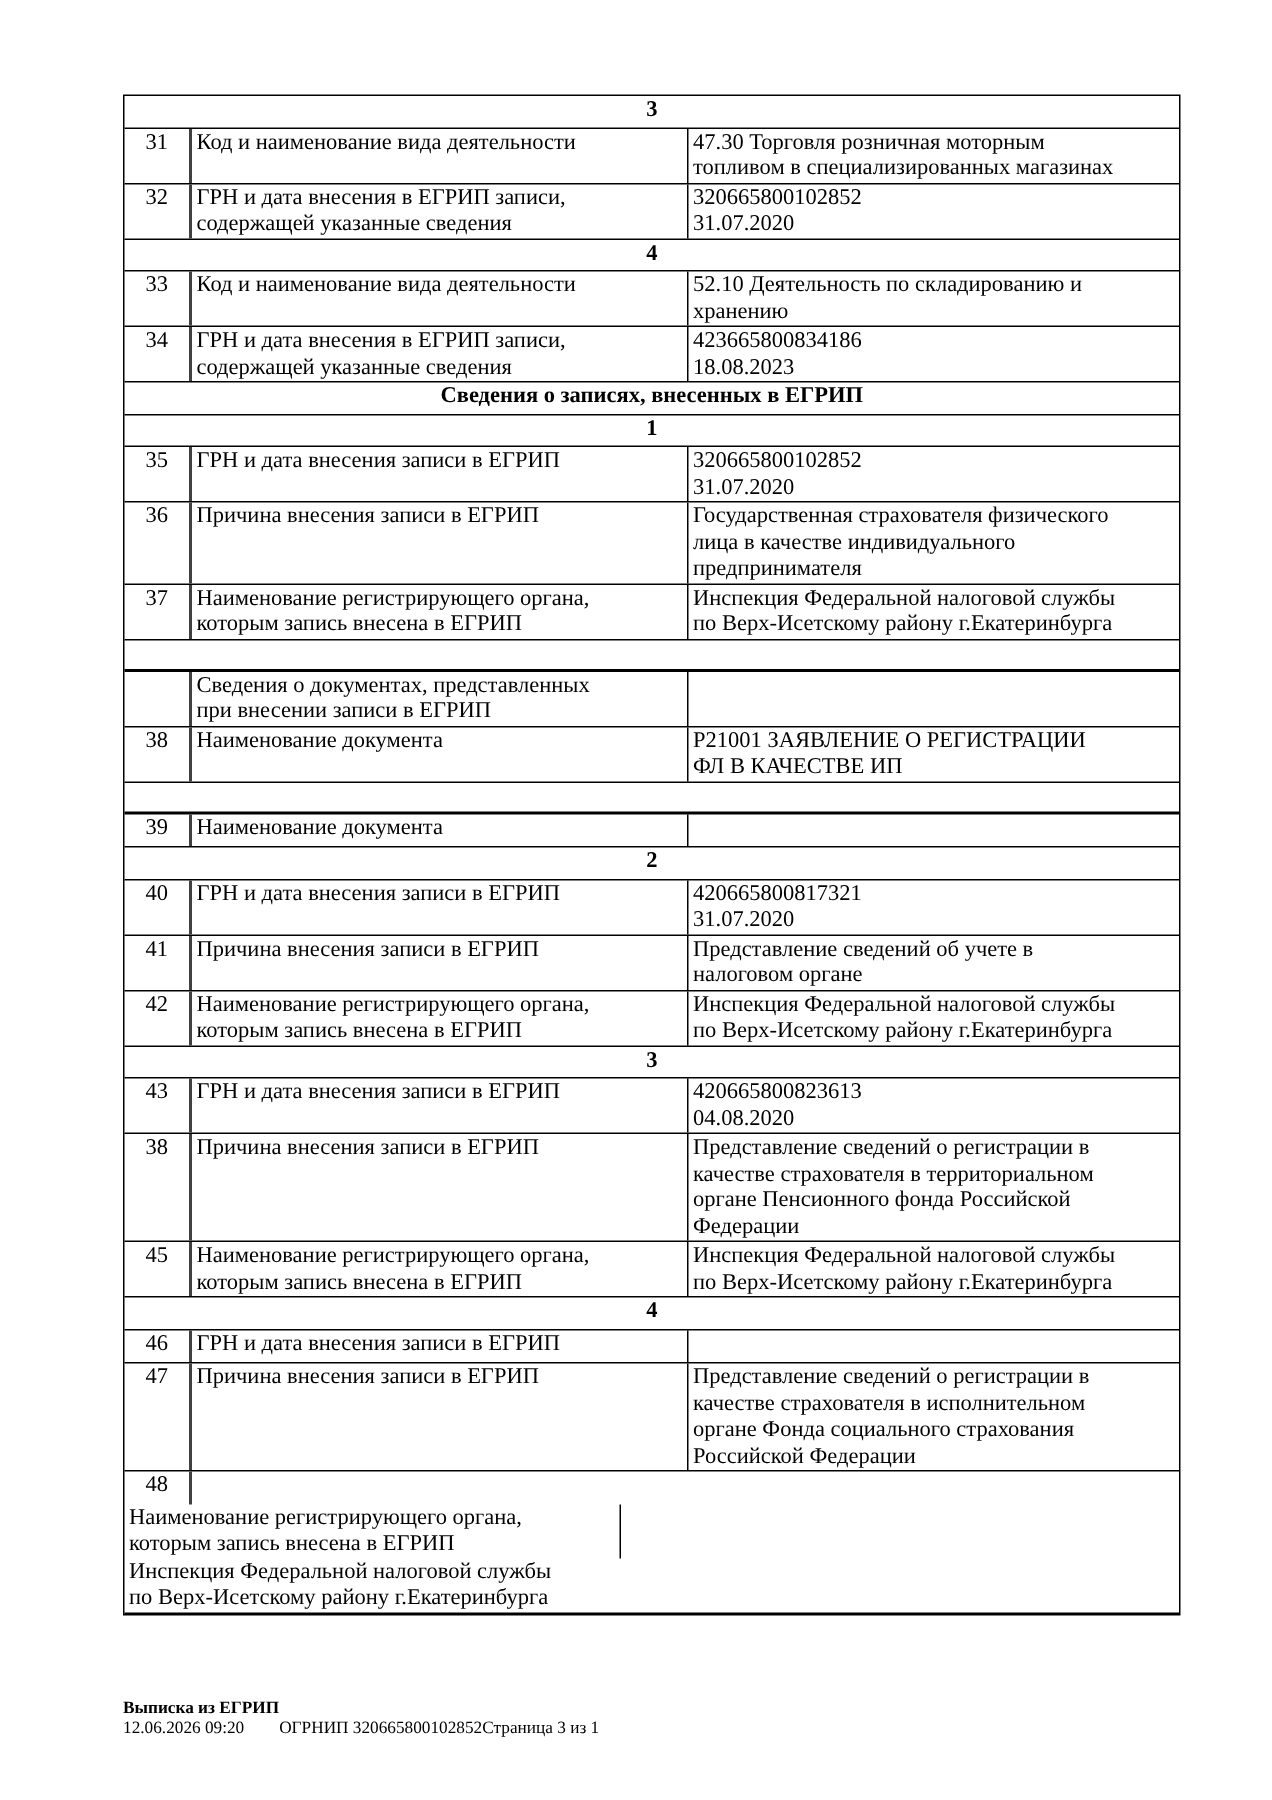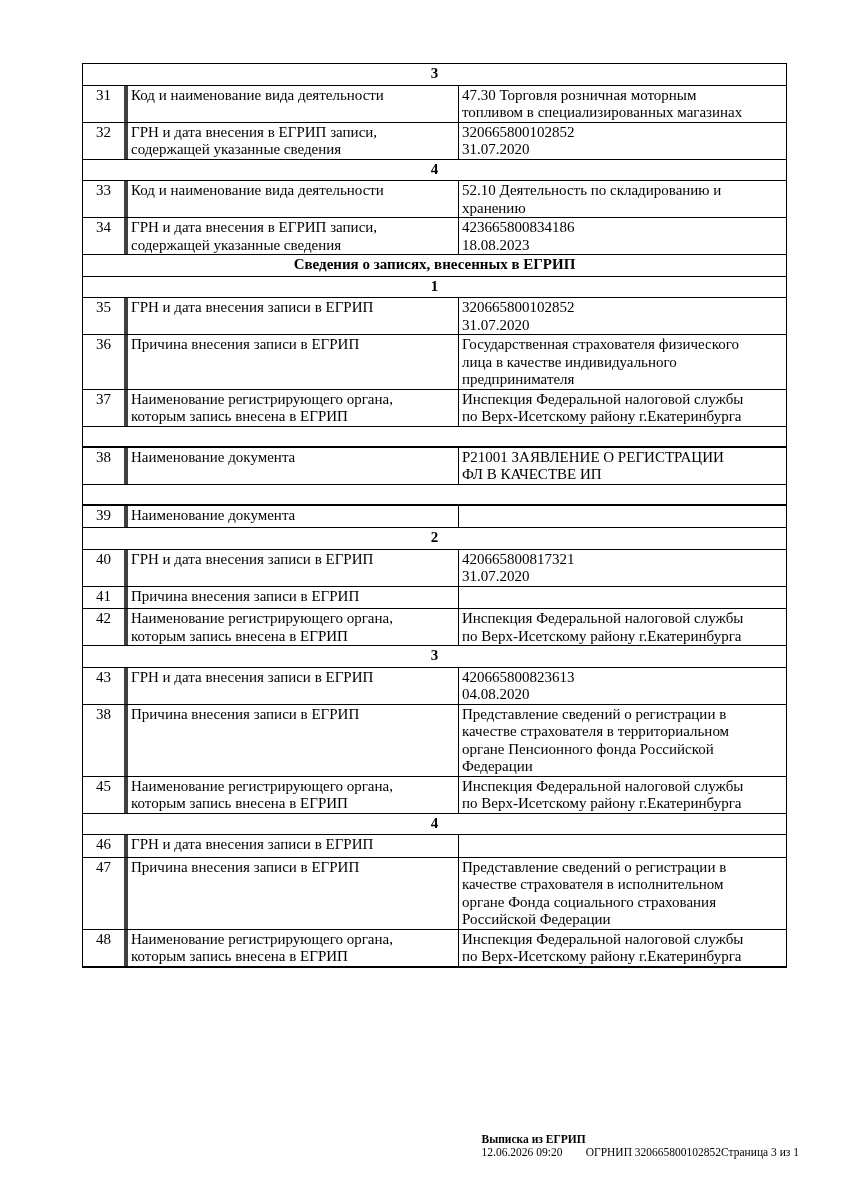--- a/index.html
+++ b/index.html
@@ -8,41 +8,41 @@
     width:848px; height:1200px; position:relative;
     font-family:"Liberation Serif", serif; color:#000;
     overflow:hidden;
   }
   .egrip-table {
     position:absolute; left:82px; top:63px; width:705px;
     border:1px solid #000;
     background:#fff;
   }
   .row { display:flex; border-bottom:1px solid #000; }
-  .row:last-child { border-bottom:1px solid #000; }
+  .row:last-child { border-bottom:1px solid #000;flex-direction:column; }
   .section-row {
     display:block; text-align:center; font-weight:bold;
     font-size:15px; line-height:17.5px; padding:1px 0 2px 0;
   }
   .cell {
     font-size:15px; line-height:17.5px;
     padding:1px 2px 0 3px;
     white-space:pre-line;
   }
   .cell.num {
     width:45px; flex:none; text-align:center;
-    border-right:4px solid #404040; padding:1px 0 3px 0;
+    border-right:2px solid #404040; padding:1px 0 3px 0;
   }
   .cell.label { width:331px; flex:none; border-right:1px solid #000; }
   .cell.value { flex:1; }
   .spacer-row { height:21px; border-bottom:2px solid #000; }
   .page-footer {
     position:absolute; left:82px; width:705px; top:1133px;
-    display:flex; justify-content:flex-end; align-items:flex-end;
-    font-size:11.5px; line-height:12.5px;margin-left:12px;
+    display:flex; justify-content:flex-start; align-items:flex-end;
+    font-size:11.5px; line-height:12.5px;
   }
   .footer-left { text-align:left; }
   .footer-doc-title { font-weight:bold; }
   .footer-center { text-align:center; }
   .footer-right { text-align:right; }
 </style>
 </head>
 <body>
 
 <div class="egrip-table">
@@ -91,40 +91,48 @@
     </div>
     <div class="row data-row">
       <div class="cell num">37</div>
       <div class="cell label">Наименование регистрирующего органа,
 которым запись внесена в ЕГРИП</div>
       <div class="cell value">Инспекция Федеральной налоговой службы
 по Верх-Исетскому району г.Екатеринбурга</div>
     </div>
     <div class="spacer-row"></div>
     <div class="row data-row">
+      <div class="cell num"></div>
+      <div class="cell label">Сведения о документах, представленных
+при внесении записи в ЕГРИП</div>
+      <div class="cell value"></div>
+    </div>
+    <div class="row data-row">
       <div class="cell num">38</div>
       <div class="cell label">Наименование документа</div>
       <div class="cell value">Р21001 ЗАЯВЛЕНИЕ О РЕГИСТРАЦИИ
 ФЛ В КАЧЕСТВЕ ИП</div>
     </div>
     <div class="spacer-row"></div>
     <div class="row data-row">
       <div class="cell num">39</div>
       <div class="cell label">Наименование документа</div>
     </div>
     <div class="row section-row">2</div>
     <div class="row data-row">
       <div class="cell num">40</div>
       <div class="cell label">ГРН и дата внесения записи в ЕГРИП</div>
       <div class="cell value">420665800817321
 31.07.2020</div>
     </div>
     <div class="row data-row">
       <div class="cell num">41</div>
       <div class="cell label">Причина внесения записи в ЕГРИП</div>
+      <div class="cell value">Представление сведений об учете в
+налоговом органе</div>
     </div>
     <div class="row data-row">
       <div class="cell num">42</div>
       <div class="cell label">Наименование регистрирующего органа,
 которым запись внесена в ЕГРИП</div>
       <div class="cell value">Инспекция Федеральной налоговой службы
 по Верх-Исетскому району г.Екатеринбурга</div>
     </div>
     <div class="row section-row">3</div>
     <div class="row data-row">

